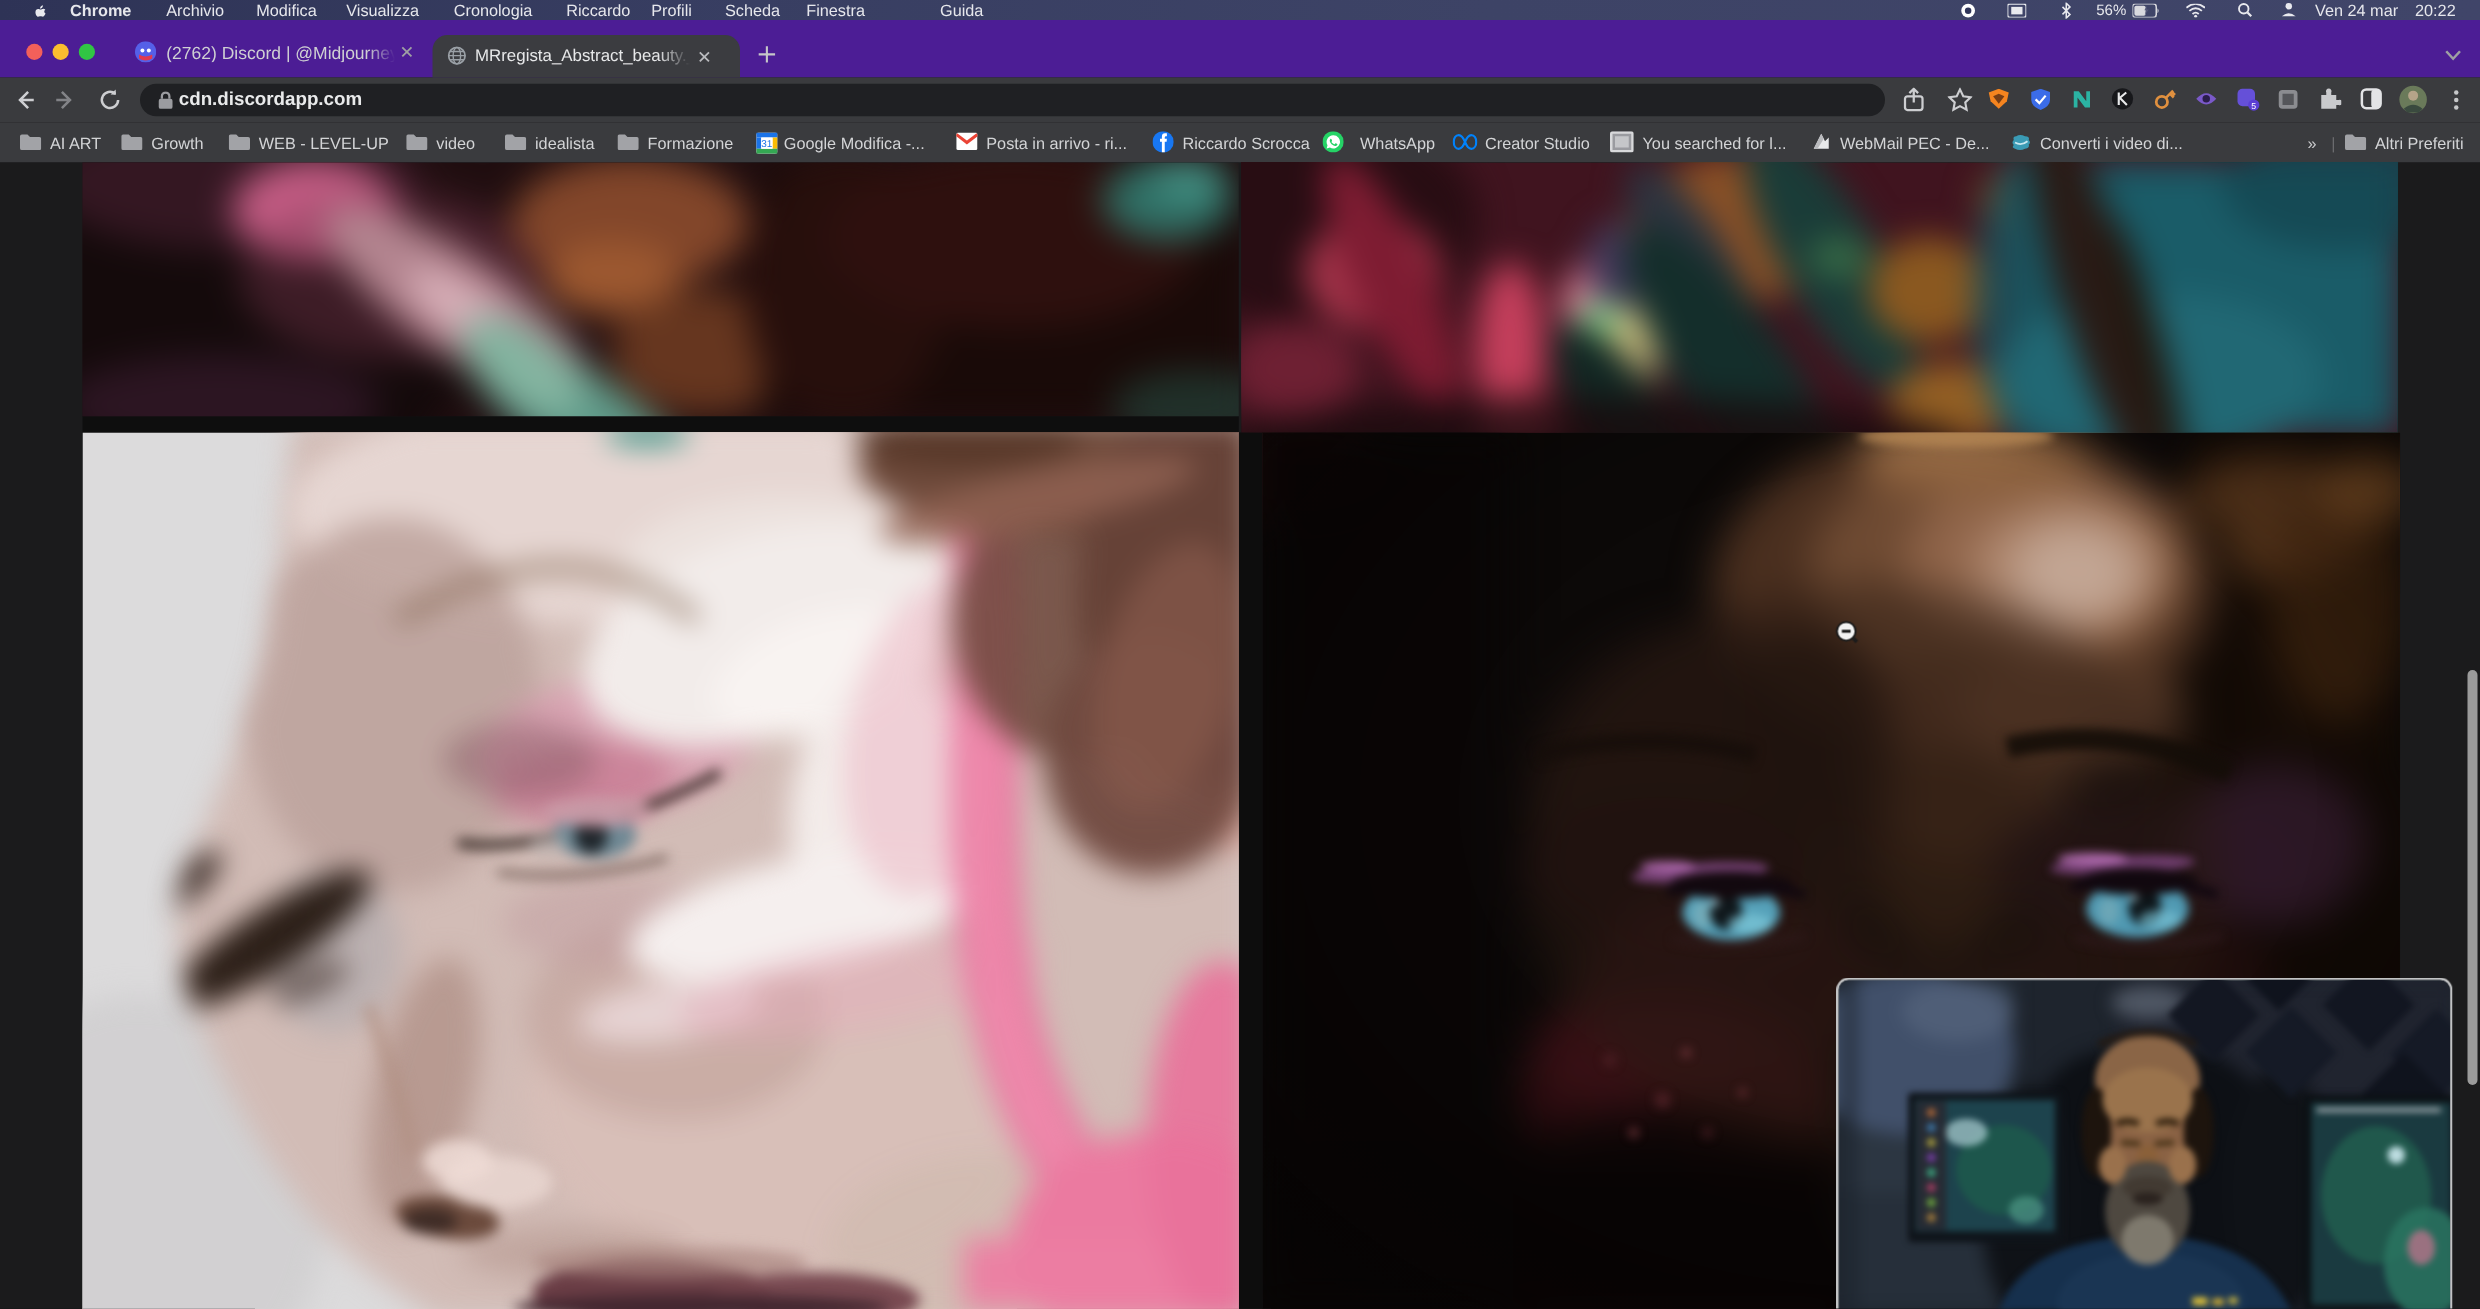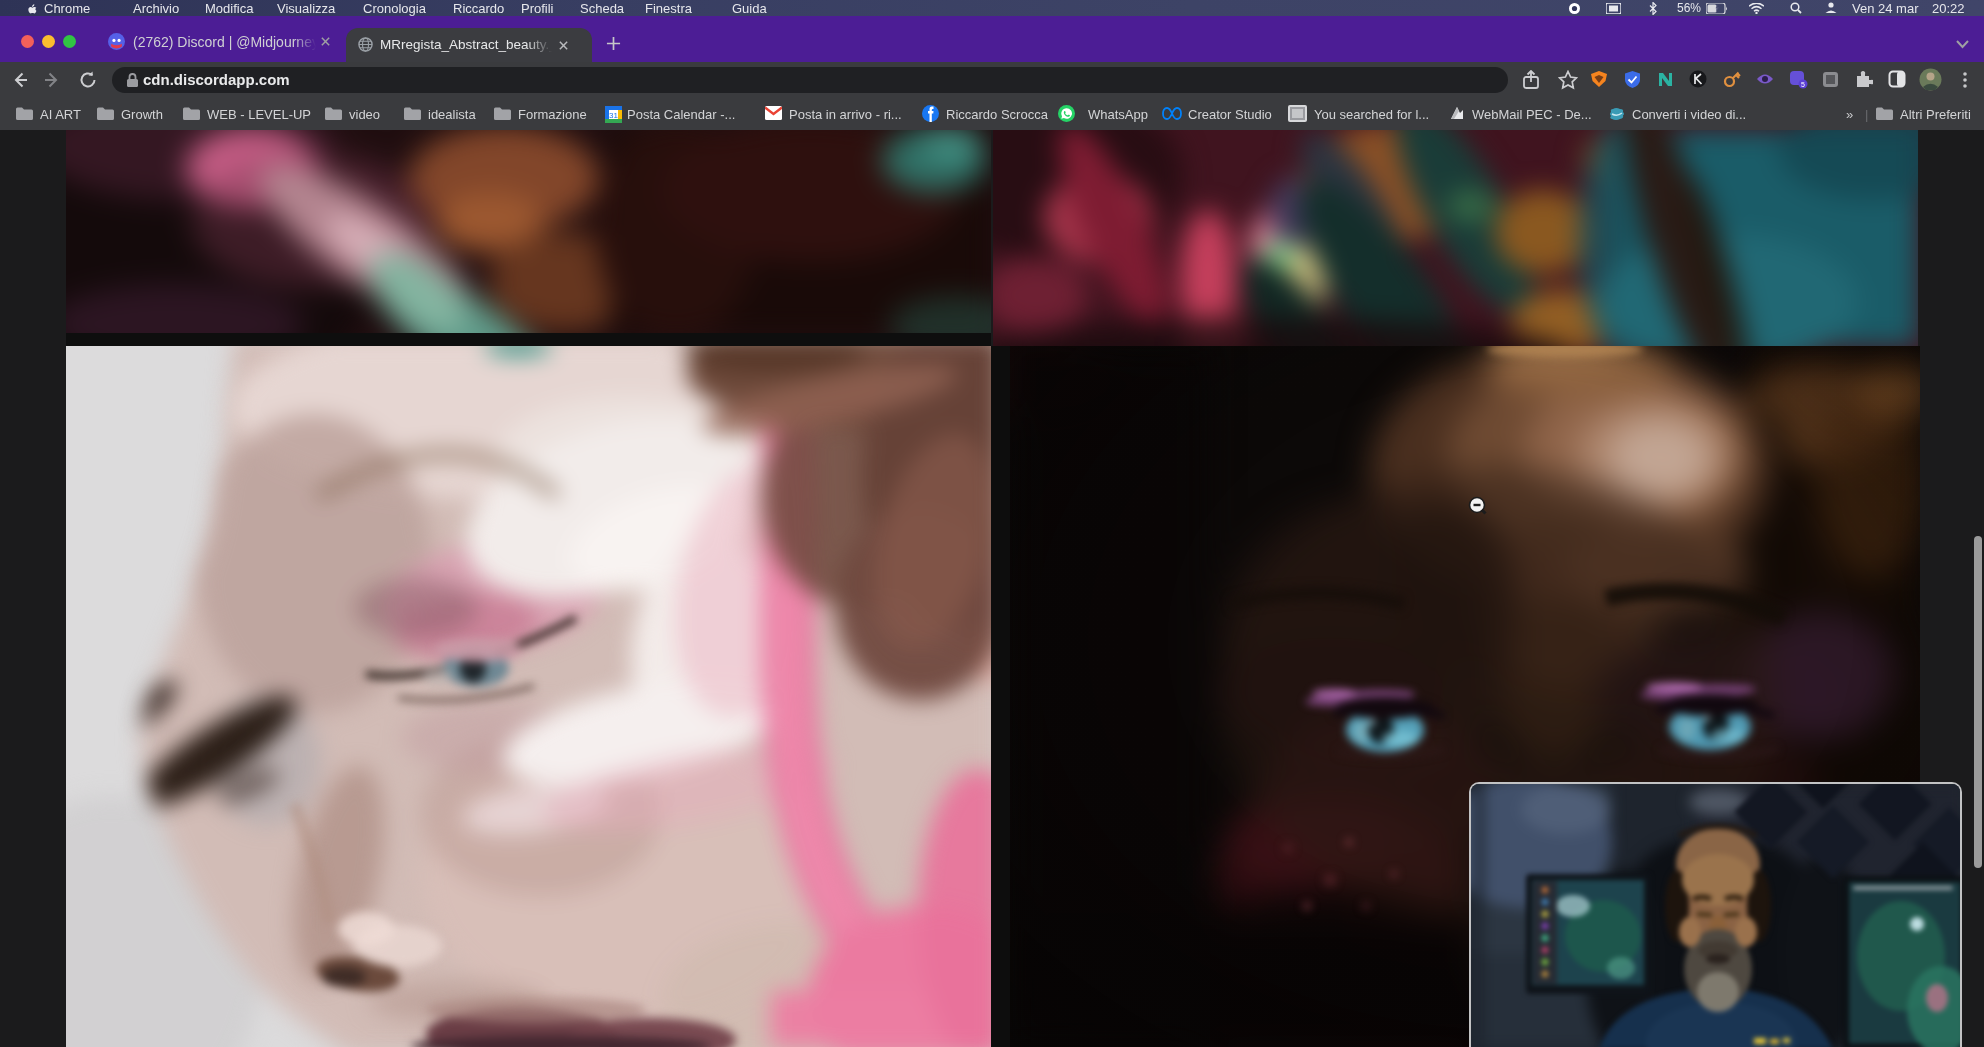--- a/index.html
+++ b/index.html
@@ -28,30 +28,30 @@
      background:#9b9b9b; border-radius:4px; }
 </style>
 </head>
 <body>
 <div id="stage">
 
 <div id="menubar">
   <svg class="abs" style="left:26px;top:2.5px" width="12" height="12" viewBox="0 0 12 12">
         <path d="M8.3 1.2c-.6.05-1.3.45-1.7.95-.35.45-.65 1.1-.55 1.75.65.05 1.35-.35 1.75-.85.4-.5.65-1.15.5-1.85zM8.5 4.1c-.95 0-1.35.55-2 .55-.67 0-1.2-.55-2-.55-1.05 0-2.15.9-2.15 2.6 0 1.75 1.25 3.7 2.25 3.7.55 0 .7-.35 1.8-.35 1.1 0 1.3.35 1.85.35 1 0 2.1-2.05 2.1-2.75-1.1-.45-1.4-2.2-.1-2.9-.45-.5-1.25-.65-1.75-.65z" fill="#e8e9ee"></path>
       </svg>
-  <span style="left:44px;font-weight:normal">Chrome</span>
+  <span style="left:56px;font-weight:bold">Chrome</span>
   <span style="left:133px">Archivio</span>
   <span style="left:205px">Modifica</span>
   <span style="left:277px">Visualizza</span>
   <span style="left:363px">Cronologia</span>
   <span style="left:453px">Riccardo</span>
   <span style="left:521px">Profili</span>
   <span style="left:580px">Scheda</span>
   <span style="left:645px">Finestra</span>
-  <span style="left:732px">Guida</span>
+  <span style="left:752px">Guida</span>
   <svg class="abs" style="left:1568px;top:2px" width="13" height="13" viewBox="0 0 13 13">
         <circle cx="6.5" cy="6.5" r="5.5" fill="#fff"></circle>
         <circle cx="6.5" cy="6.5" r="2.6" fill="#30355a"></circle>
       </svg>
   <svg class="abs" style="left:1606px;top:3px" width="15" height="11" viewBox="0 0 15 11">
         <rect x="0" y="0" width="15" height="11" rx="2" fill="none" stroke="#e8e9ee" stroke-width="1.4"></rect>
         <rect x="3" y="2.5" width="9" height="6" fill="#e8e9ee"></rect>
       </svg>
   <svg class="abs" style="left:1649px;top:1.5px" width="8" height="13" viewBox="0 0 8 13">
         <path d="M1 3.5 L7 9.5 L4 12.5 L4 .5 L7 3.5 L1 9.5" fill="none" stroke="#e8e9ee" stroke-width="1.2"></path>
@@ -215,21 +215,21 @@
       <span class="bk" style="left:518px">Formazione</span>
   <svg class="abs" style="left:605px;top:8px" width="17" height="17" viewBox="0 0 17 17">
         <rect x="0" y="0" width="17" height="17" rx="2" fill="#fff"></rect>
         <rect x="0" y="0" width="17" height="4" fill="#1a73e8"></rect>
         <rect x="0" y="4" width="4" height="9" fill="#1a73e8"></rect>
         <rect x="13" y="4" width="4" height="9" fill="#fbbc04"></rect>
         <rect x="0" y="13" width="17" height="4" fill="#34a853"></rect>
         <rect x="4" y="4" width="9" height="9" fill="#fff"></rect>
         <text x="8.5" y="11.5" font-size="8" fill="#1a73e8" text-anchor="middle" font-family="Liberation Sans">31</text>
       </svg>
-      <span class="bk" style="left:627px">Posta Calendar -...</span>
+      <span class="bk" style="left:627px">Google Modifica -...</span>
   <svg class="abs" style="left:765px;top:8px" width="17" height="14" viewBox="0 0 17 14">
         <rect x="0" y="0" width="17" height="14" rx="1.5" fill="#fff"></rect>
         <path d="M0 1.5 L8.5 8 L17 1.5" fill="none" stroke="#ea4335" stroke-width="2.4"></path>
         <rect x="0" y="0" width="3 " height="14" fill="#4285f4" opacity=".0"></rect>
       </svg>
       <span class="bk" style="left:789px">Posta in arrivo - ri...</span>
   <svg class="abs" style="left:922px;top:7px" width="17" height="17" viewBox="0 0 17 17">
         <circle cx="8.5" cy="8.5" r="8.5" fill="#1877f2"></circle>
         <path d="M11.5 6 H9.8 V4.9 q0-.9.9-.9 h.8 V1.6 h-1.6 q-2.4 0-2.4 2.7 V6 H6 v2.4 h1.5 V17 h2.3 V8.4 h1.5 Z" fill="#fff"></path>
       </svg>

